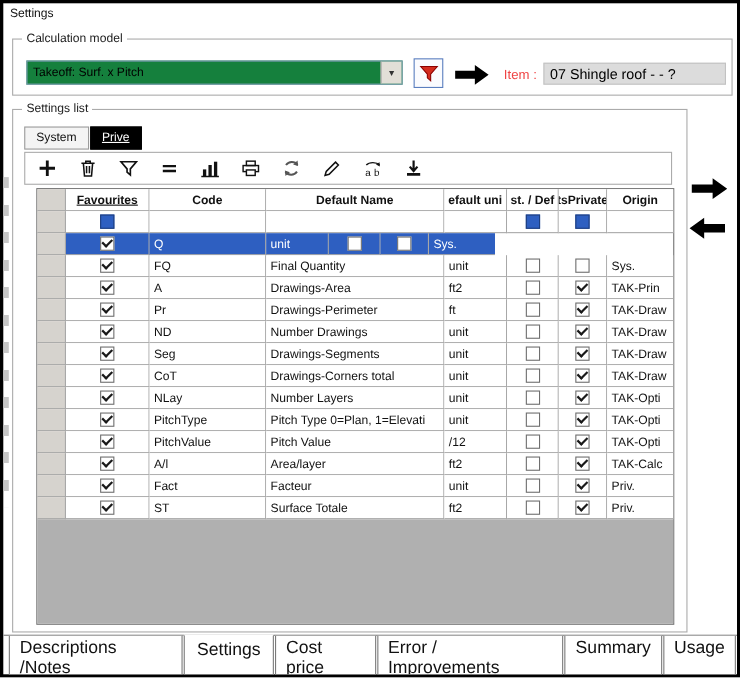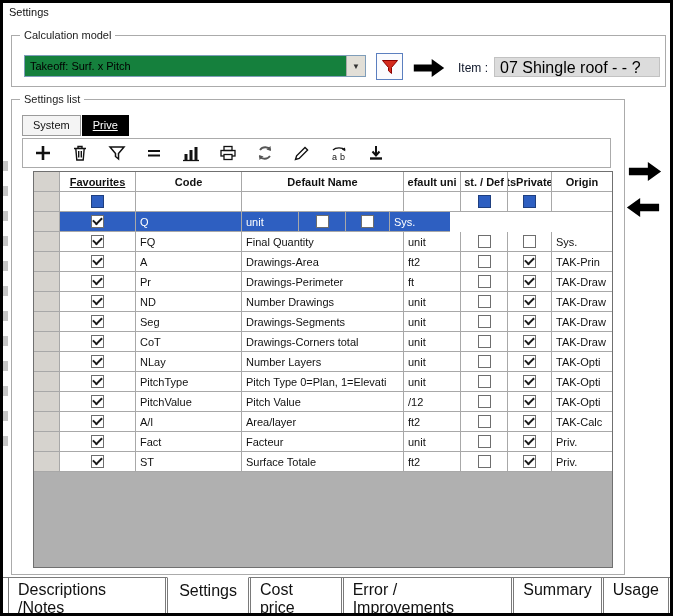--- a/index.html
+++ b/index.html
@@ -10,22 +10,22 @@
   legend{font-size:11px;color:#222;margin-left:8px;padding:0 4px;}
 
   
   .calc-group{left:8px;top:26px;width:655px;height:58px;box-sizing:border-box;}
   .combo{position:absolute;left:12px;top:14px;width:342px;height:22px;border:1px solid #7F9DB9;background:#15803d;display:flex;align-items:center;box-sizing:border-box;}
   .combo-text{flex:1;font-size:11px;padding-left:5px;white-space:nowrap;overflow:hidden;}
   .combo-btn{width:18px;height:100%;background:#E2DFD7;border-left:1px solid #A9A9A9;display:flex;align-items:center;justify-content:center;font-size:8px;color:#333;}
   .filter-btn{position:absolute;left:364px;top:12px;width:27px;height:27px;background:#FAFBFE;border:1px solid #5B7FBF;display:flex;align-items:center;justify-content:center;padding:0;}
   .big-arrow{position:absolute;display:inline-flex;}
   .arrow-go{left:400px;top:15px;}
-  .item-label{position:absolute;left:446px;top:20px;font-size:12px;color:#0f172a;}
-  .item-field{position:absolute;left:482px;top:16px;width:166px;height:20px;background:var(--item_field_bg,#DCDCDC);border:1px solid #C2C2C2;font-size:16px;line-height:20px;padding-left:5px;box-sizing:border-box;white-space:nowrap;overflow:hidden;}
+  .item-label{position:absolute;left:446px;top:20px;font-size:12px;color:#ef4444;}
+  .item-field{position:absolute;left:482px;top:16px;width:166px;height:20px;background:var(--item_field_bg,#DCDCDC);border:1px solid #C2C2C2;font-size:13px;line-height:20px;padding-left:5px;box-sizing:border-box;white-space:nowrap;overflow:hidden;}
 
   
   .list-group{left:8px;top:90px;width:614px;height:482px;box-sizing:border-box;}
   .mini-tabs{position:absolute;left:10px;top:10px;display:flex;}
   .mtab{font-size:11px;padding:3px 10px 4px;border:1px solid #9B9B9B;background:#F4F4F4;color:#111;margin-right:1px;}
   .mtab.active{background:var(--tab_active_bg,#000);color:var(--tab_active_text,#fff);border-color:#000;text-decoration:underline;}
   .toolbar{position:absolute;left:10px;top:33px;width:589px;height:30px;border:1px solid #ABABAB;background:#fff;display:flex;align-items:center;gap:13px;padding:0 8px;box-sizing:border-box;}
   .tbtn{width:24px;height:24px;border:none;background:transparent;padding:0;display:flex;align-items:center;justify-content:center;}
 
   

